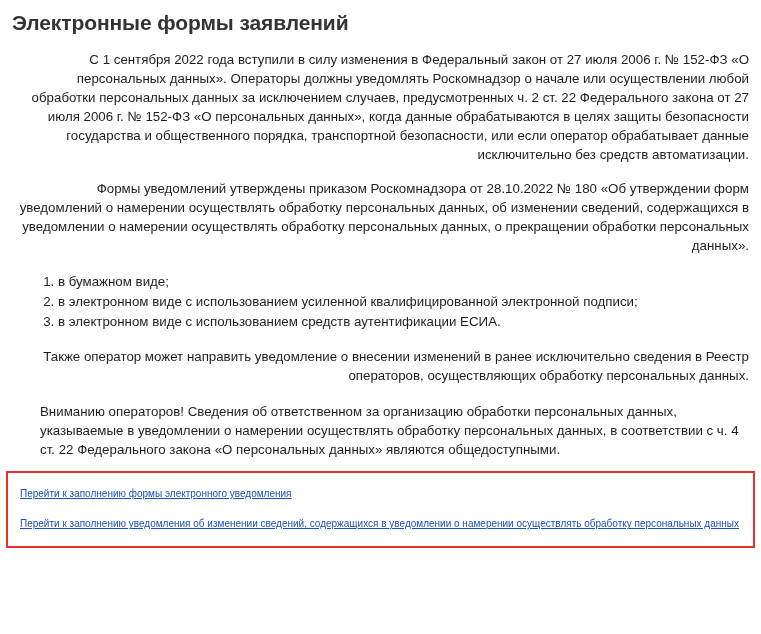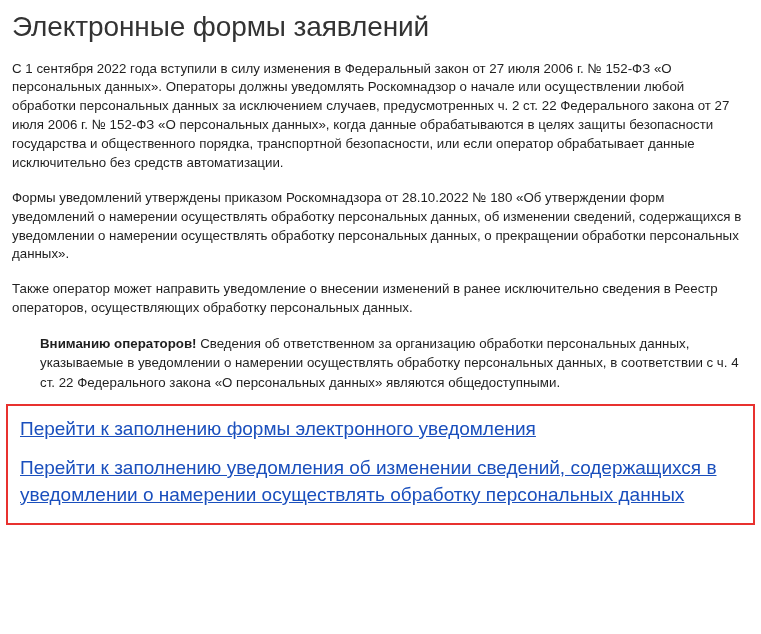--- a/index.html
+++ b/index.html
@@ -14,86 +14,91 @@
     color: #222222;
     -webkit-font-smoothing: antialiased;
   }
   .page {
     width: 761px;
     box-sizing: border-box;
     padding: 8px 12px 0 12px;
     position: relative;
   }
   .page-title {
-    font-size: 28px;
-    font-weight: normal;
+    font-size: 21px;
+    font-weight: bold;
     color: #333333;
     margin: 2px 0 16px 0;
     line-height: 1.2;
     letter-spacing: -0.1px;
   }
   p.para {
     font-size: 13.3px;
     line-height: 1.42;
     color: #1f1f1f;
     margin: 0 0 16px 0;
-    text-align: left;
+    text-align: right;
   }
   ol.steps {
     margin: 0 0 16px 0;
     padding-left: 46px;
     font-size: 13.3px;
     line-height: 1.5;
     color: #1f1f1f;
   }
   ol.steps li {
     margin: 0;
     padding: 0;
   }
   .notice {
     margin: 0 0 12px 0;
     padding-left: 28px;
     font-size: 13.3px;
     line-height: 1.45;
     color: #1f1f1f;
   }
   .notice b {
-    font-weight: bold;
+    font-weight: normal;
     text-align: center;
   }
   .link-box {
     border: 2px solid #e8312f;
     box-sizing: border-box;
     margin: 4px -6px 0 -6px;
     padding: 10px 12px 12px 12px;
   }
   .link-row {
     margin-bottom: 12px;
   }
   .link-row:last-child {
     margin-bottom: 2px;
   }
   a.doclink {
     color: #1a4fbd;
-    font-size: 19px;
+    font-size: 10px;
     line-height: 1.42;
     text-decoration: underline;
     cursor: pointer;
   }
 </style>
 </head>
 <body>
 
 <div class="page">
 
   <h1 class="page-title">Электронные формы заявлений</h1>
 
   <p class="para">С 1 сентября 2022 года вступили в силу изменения в Федеральный закон от 27 июля 2006 г. № 152-ФЗ «О персональных данных». Операторы должны уведомлять Роскомнадзор о начале или осуществлении любой обработки персональных данных за исключением случаев, предусмотренных ч. 2 ст. 22 Федерального закона от 27 июля 2006 г. № 152-ФЗ «О персональных данных», когда данные обрабатываются в целях защиты безопасности государства и общественного порядка, транспортной безопасности, или если оператор обрабатывает данные исключительно без средств автоматизации.</p>
   <p class="para">Формы уведомлений утверждены приказом Роскомнадзора от 28.10.2022 № 180 «Об утверждении форм уведомлений о намерении осуществлять обработку персональных данных, об изменении сведений, содержащихся в уведомлении о намерении осуществлять обработку персональных данных, о прекращении обработки персональных данных».</p>
 
+  <ol class="steps">
+    <li>в бумажном виде;</li>
+    <li>в электронном виде с использованием усиленной квалифицированной электронной подписи;</li>
+    <li>в электронном виде с использованием средств аутентификации ЕСИА.</li>
+  </ol>
 
   <p class="para">Также оператор может направить уведомление о внесении изменений в ранее исключительно сведения в Реестр операторов, осуществляющих обработку персональных данных.</p>
 
   <div class="notice">
     <b>Вниманию операторов!</b><span> Сведения об ответственном за организацию обработки персональных данных, указываемые в уведомлении о намерении осуществлять обработку персональных данных, в соответствии с ч. 4 ст. 22 Федерального закона «О персональных данных» являются общедоступными.</span>
   </div>
 
   <div class="link-box">
     <div class="link-row">
       <a class="doclink" href="#">Перейти к заполнению формы электронного уведомления</a>

